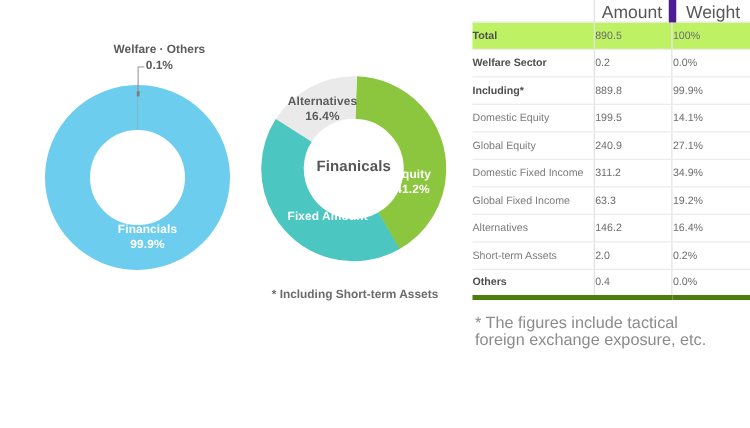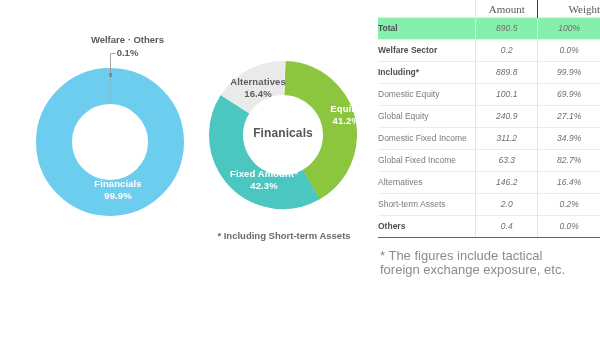--- a/index.html
+++ b/index.html
@@ -82,21 +82,21 @@
     width: 150px; height: 150px;
   }
   #donut-financials svg { display: block; }
   #financials-hole-label { top: 66px; font-size: 12px; }
 
   #alternatives-slice-label {
     left: 8px; top: 16px; width: 84px;
     color: #5c5c5c;
   }
   #equity-slice-label {
-    left: 92px; top: 43px; width: 60px; text-align: right;
+    left: 92px; top: 74px; width: 60px;
   }
   #fixedincome-slice-label {
     left: 6px; top: 108px; width: 100px;
   }
 
   #short-term-note {
     position: absolute;
     left: 196px; top: 230px;
     width: 176px;
     text-align: center;
@@ -121,57 +121,55 @@
   table#allocation-table col.c-label  { width: 44%; }
   table#allocation-table col.c-amount { width: 28%; }
   table#allocation-table col.c-weight { width: 28%; }
 
   table#allocation-table th,
   table#allocation-table td {
     padding: 0;
     vertical-align: middle;
   }
   thead th {
-    font-size: 11px;
+    font-size: 14px;
     font-weight: normal;
     color: #58585a;
     text-align: center;
     height: 17px;
     padding-bottom: 2px;
-    font-family: Liberation Serif, serif;
   }
   thead th.h-blank { border: none; }
   thead th.h-amount { border-left: 1px solid #e3e3e3; }
-  thead th.h-weight { border-left: 1px solid #4c1d95; text-align: right; }
+  thead th.h-weight { border-left: 6px solid #4c1d95; }
 
   tbody tr { height: 22px; }
   tbody td {
     border-top: 1px solid #ececec;
     line-height: 11px;
   }
   tbody td.cell-label {
     padding: 3px 4px 3px 6px;
   }
   tbody td.cell-amount,
   tbody td.cell-weight {
-    text-align: center;
+    text-align: left;
     padding: 3px 9px 3px 4px;
     border-left: 1px solid #e3e3e3;
     white-space: nowrap;
-    font-style: italic;
-  }
-  tbody tr.row-total td { background: #86efac; }
+  }
+  tbody tr.row-total td { background: #bef264; }
   tbody tr.row-total td.cell-label,
   tbody tr.level-1 td.cell-label { font-weight: bold; color: #4f4f50; }
   tbody tr.level-2 td.cell-label {
     padding-left: 18px;
     font-weight: normal;
     color: #7b7b7b;
   }
-  tbody tr.row-last td { border-bottom: 1px solid #4d7c0f; }
+  tbody tr.row-last td { border-bottom: 4px solid #4d7c0f; }
 
   #table-footnote {
     margin-top: 11px;
     padding-left: 2px;
     font-size: 13px;
     line-height: 14px;
     color: #8c8c8c;
     width: 190px;
   }
 </style>
@@ -220,21 +218,20 @@
       <div>16.4%</div>
     </div>
 
     <div class="slice-inner-label" id="equity-slice-label">
       <div>Equity</div>
       <div>41.2%</div>
     </div>
 
     <div class="slice-inner-label" id="fixedincome-slice-label">
       <div>Fixed Amount*</div>
-      <div>42.3%</div>
     </div>
   </div>
 
   <div id="short-term-note">* Including Short-term Assets</div>
 </div>
 
 <div id="allocation-table-panel">
   <table id="allocation-table">
     <colgroup>
       <col class="c-label">
@@ -259,37 +256,37 @@
         <td class="cell-amount">0.2</td>
         <td class="cell-weight">0.0%</td>
       </tr>
       <tr class="level-1">
         <td class="cell-label">Including*</td>
         <td class="cell-amount">889.8</td>
         <td class="cell-weight">99.9%</td>
       </tr>
       <tr class="level-2">
         <td class="cell-label">Domestic Equity</td>
-        <td class="cell-amount">100.1</td>
-        <td class="cell-weight">69.9%</td>
+        <td class="cell-amount">199.5</td>
+        <td class="cell-weight">14.1%</td>
       </tr>
       <tr class="level-2">
         <td class="cell-label">Global Equity</td>
         <td class="cell-amount">240.9</td>
         <td class="cell-weight">27.1%</td>
       </tr>
       <tr class="level-2">
         <td class="cell-label">Domestic Fixed Income</td>
         <td class="cell-amount">311.2</td>
         <td class="cell-weight">34.9%</td>
       </tr>
       <tr class="level-2">
         <td class="cell-label">Global Fixed Income</td>
         <td class="cell-amount">63.3</td>
-        <td class="cell-weight">82.7%</td>
+        <td class="cell-weight">19.2%</td>
       </tr>
       <tr class="level-2">
         <td class="cell-label">Alternatives</td>
         <td class="cell-amount">146.2</td>
         <td class="cell-weight">16.4%</td>
       </tr>
       <tr class="level-2">
         <td class="cell-label">Short-term Assets</td>
         <td class="cell-amount">2.0</td>
         <td class="cell-weight">0.2%</td>

